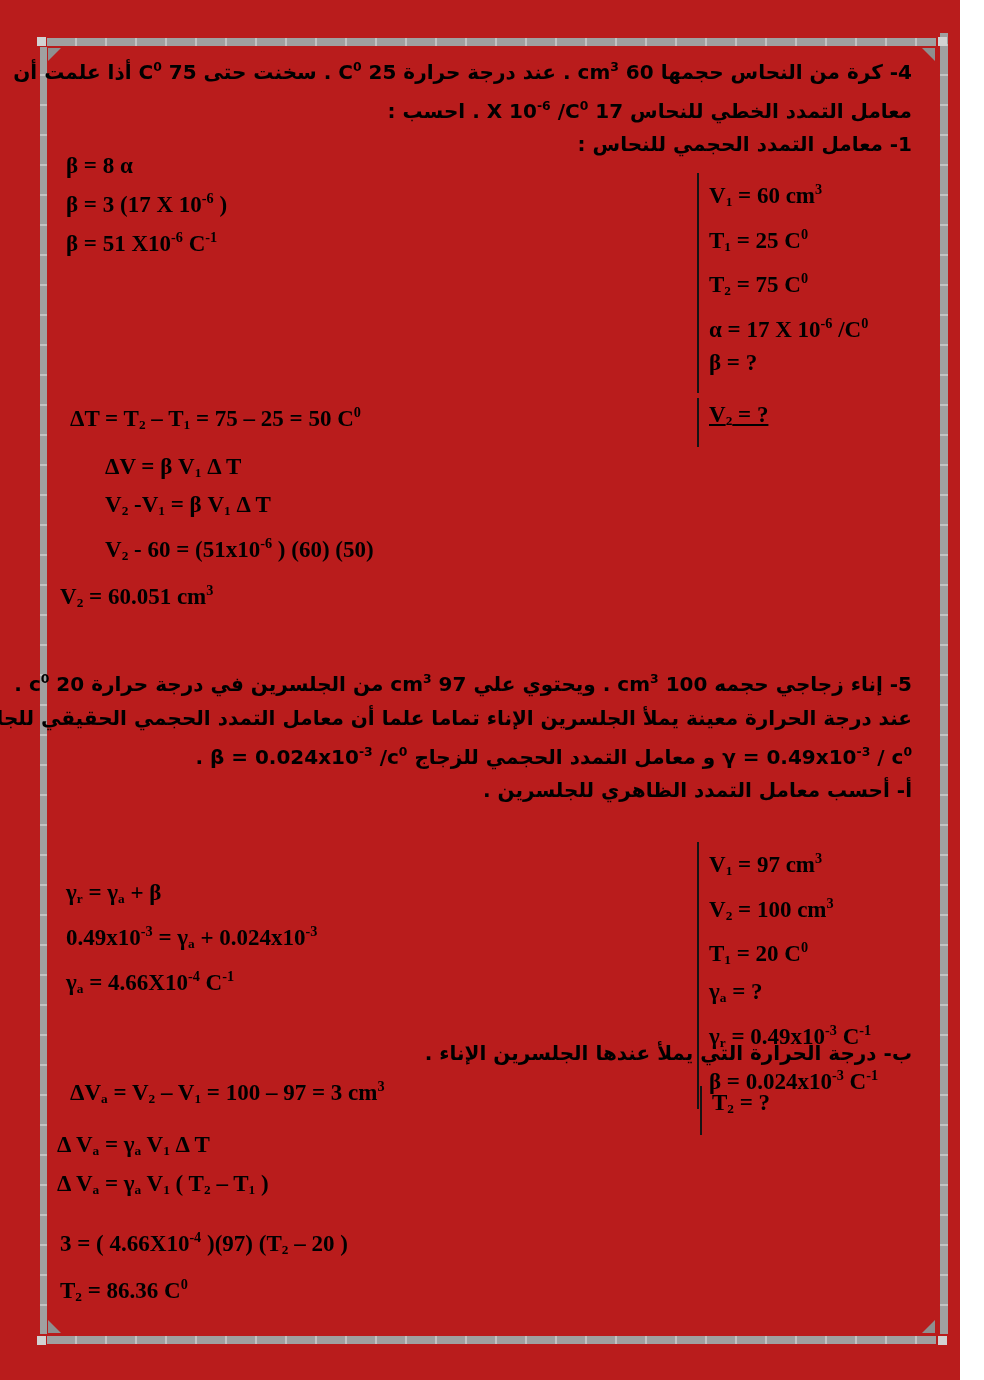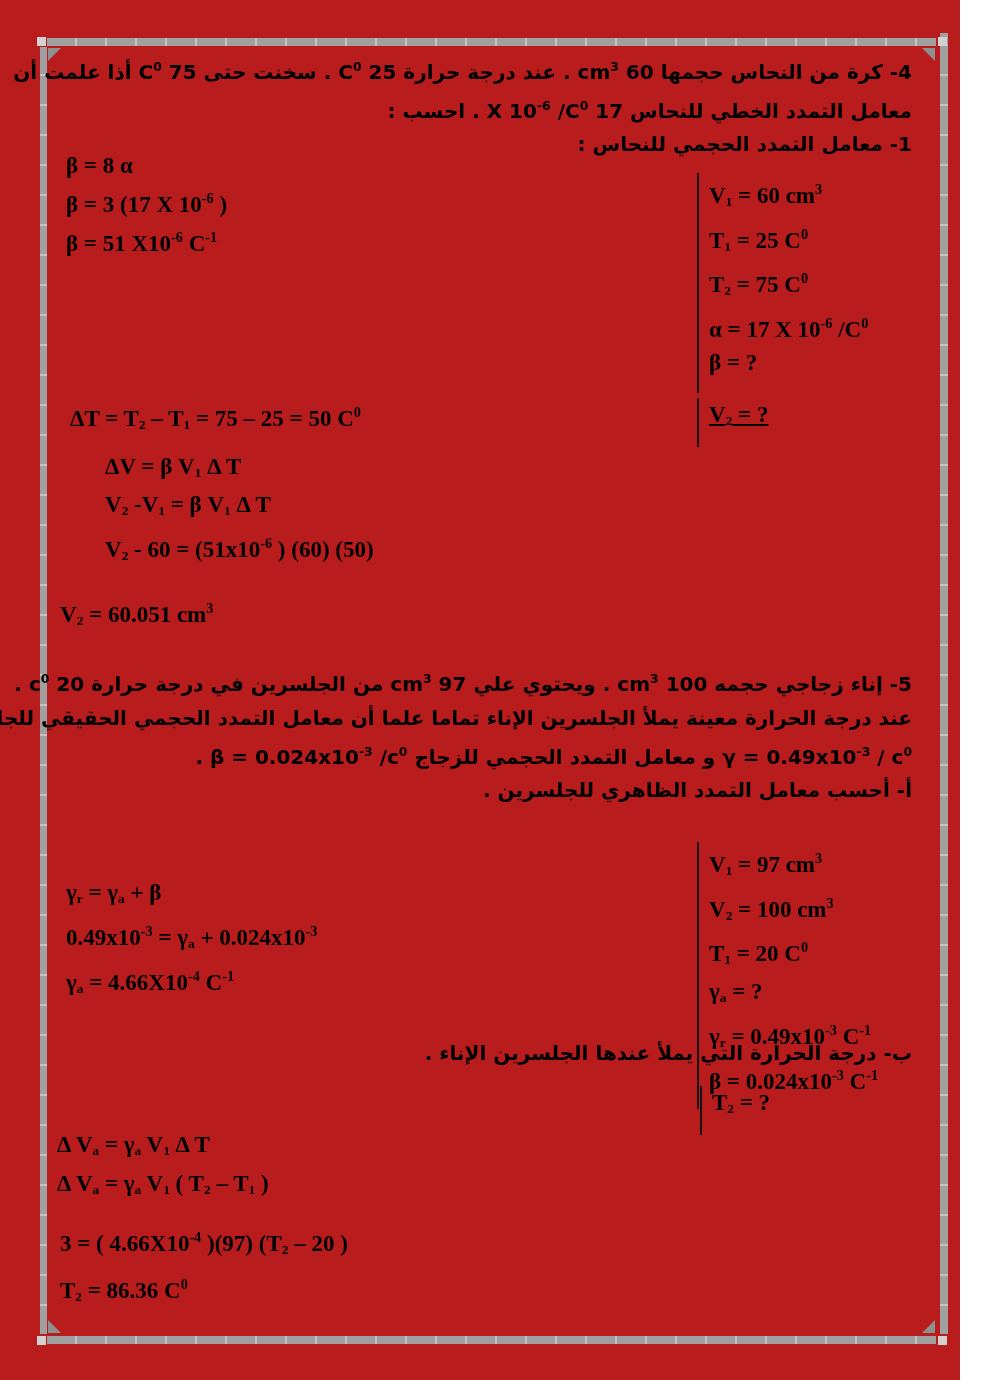--- a/index.html
+++ b/index.html
@@ -55,21 +55,21 @@
   sup{font-size:62%;vertical-align:super;}
   sub{font-size:58%;vertical-align:-3px;}
   
   #p4-header{right:48px;top:50px;}
   #p4-beta{left:66px;top:150px;line-height:32px;}
   #p4-givens{left:697px;top:153px;padding-bottom:14px;}
   #q2-header{right:48px;top:360px;}
   #p4-dt{left:70px;top:396px;}
   #q2-given{left:697px;top:378px;padding-bottom:10px;text-decoration:underline;}
   #p4-dv{left:57px;top:451px;line-height:32px;margin-left:48px;}
-  #p4-v2{left:60px;top:592px;text-align:right;}
+  #p4-v2{left:60px;top:574px;text-align:right;}
   #p5-header{right:48px;top:662px;}
   #p5-gamma{left:66px;top:852px;margin-top:24px;}
   #p5-givens{left:697px;top:822px;line-height:32px;padding-bottom:12px;}
   #qb-header{right:48px;top:1036px;margin-left:40px;}
   #p5-dva{left:70px;top:1070px;}
   #qb-given{left:700px;top:1066px;padding-bottom:10px;}
   #p5-dvawork{left:57px;top:1128px;}
   #p5-final{left:60px;top:1220px;line-height:34px;font-family:Liberation Serif, serif;}
 </style>
 </head>
@@ -136,20 +136,21 @@
   <div class="math givens" id="p5-givens">
     <div>V<sub>1</sub> = 97 cm<sup>3</sup></div>
     <div>V<sub>2</sub> = 100 cm<sup>3</sup></div>
     <div>T<sub>1</sub> = 20 C<sup>0</sup></div>
     <div>γ<sub>a</sub> = ?</div>
     <div>γ<sub>r</sub> = 0.49x10<sup>-3</sup> C<sup>-1</sup></div>
     <div>β = 0.024x10<sup>-3</sup> C<sup>-1</sup></div>
   </div>
 
   <div class="ar" id="qb-header" lang="ar">ب- درجة الحرارة التي يملأ عندها الجلسرين الإناء .</div>
+  <div class="math" id="p5-dva">ΔV<sub>a</sub> = V<sub>2</sub> – V<sub>1</sub> = 100 – 97 = 3 cm<sup>3</sup></div>
   <div class="math givens" id="qb-given">T<sub>2</sub> = ?</div>
 
   <div class="math" id="p5-dvawork">
     <div>Δ V<sub>a</sub> = γ<sub>a</sub> V<sub>1</sub> Δ T</div>
     <div>Δ V<sub>a</sub> = γ<sub>a</sub> V<sub>1</sub> ( T<sub>2</sub> – T<sub>1</sub> )</div>
   </div>
 
   <div class="math" id="p5-final">
     <div>3 = ( 4.66X10<sup>-4</sup>  )(97) (T<sub>2</sub> – 20 )</div>
     <div>T<sub>2</sub> = 86.36 C<sup>0</sup></div>

